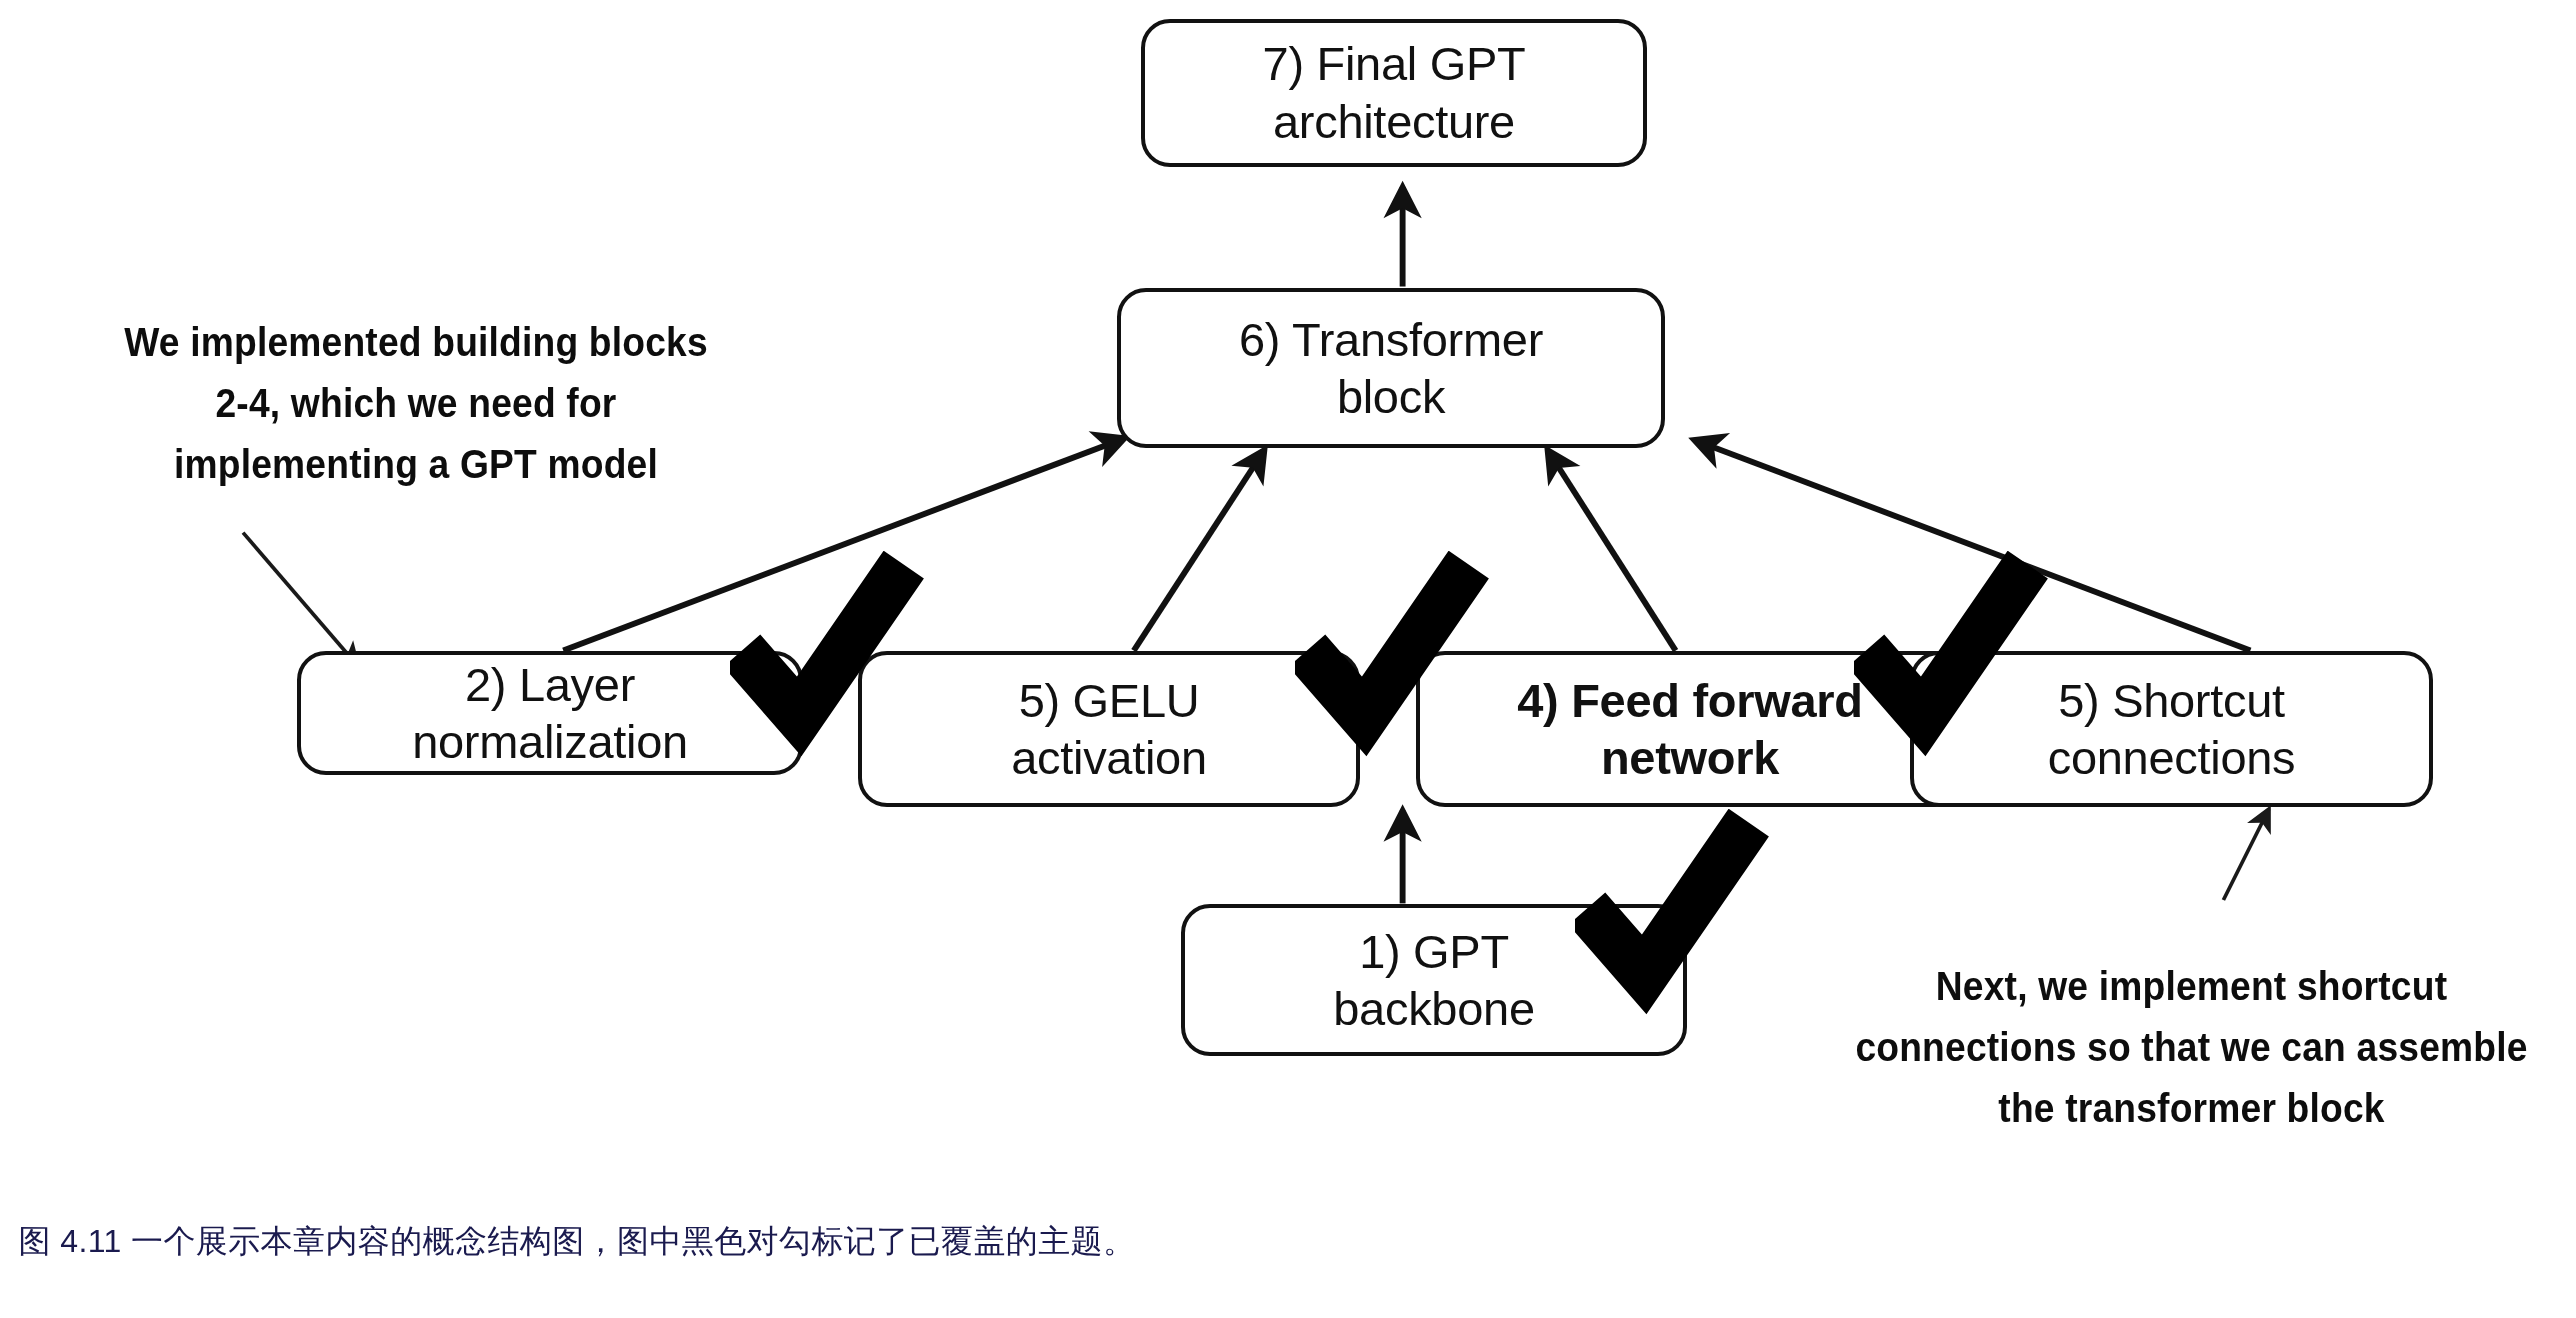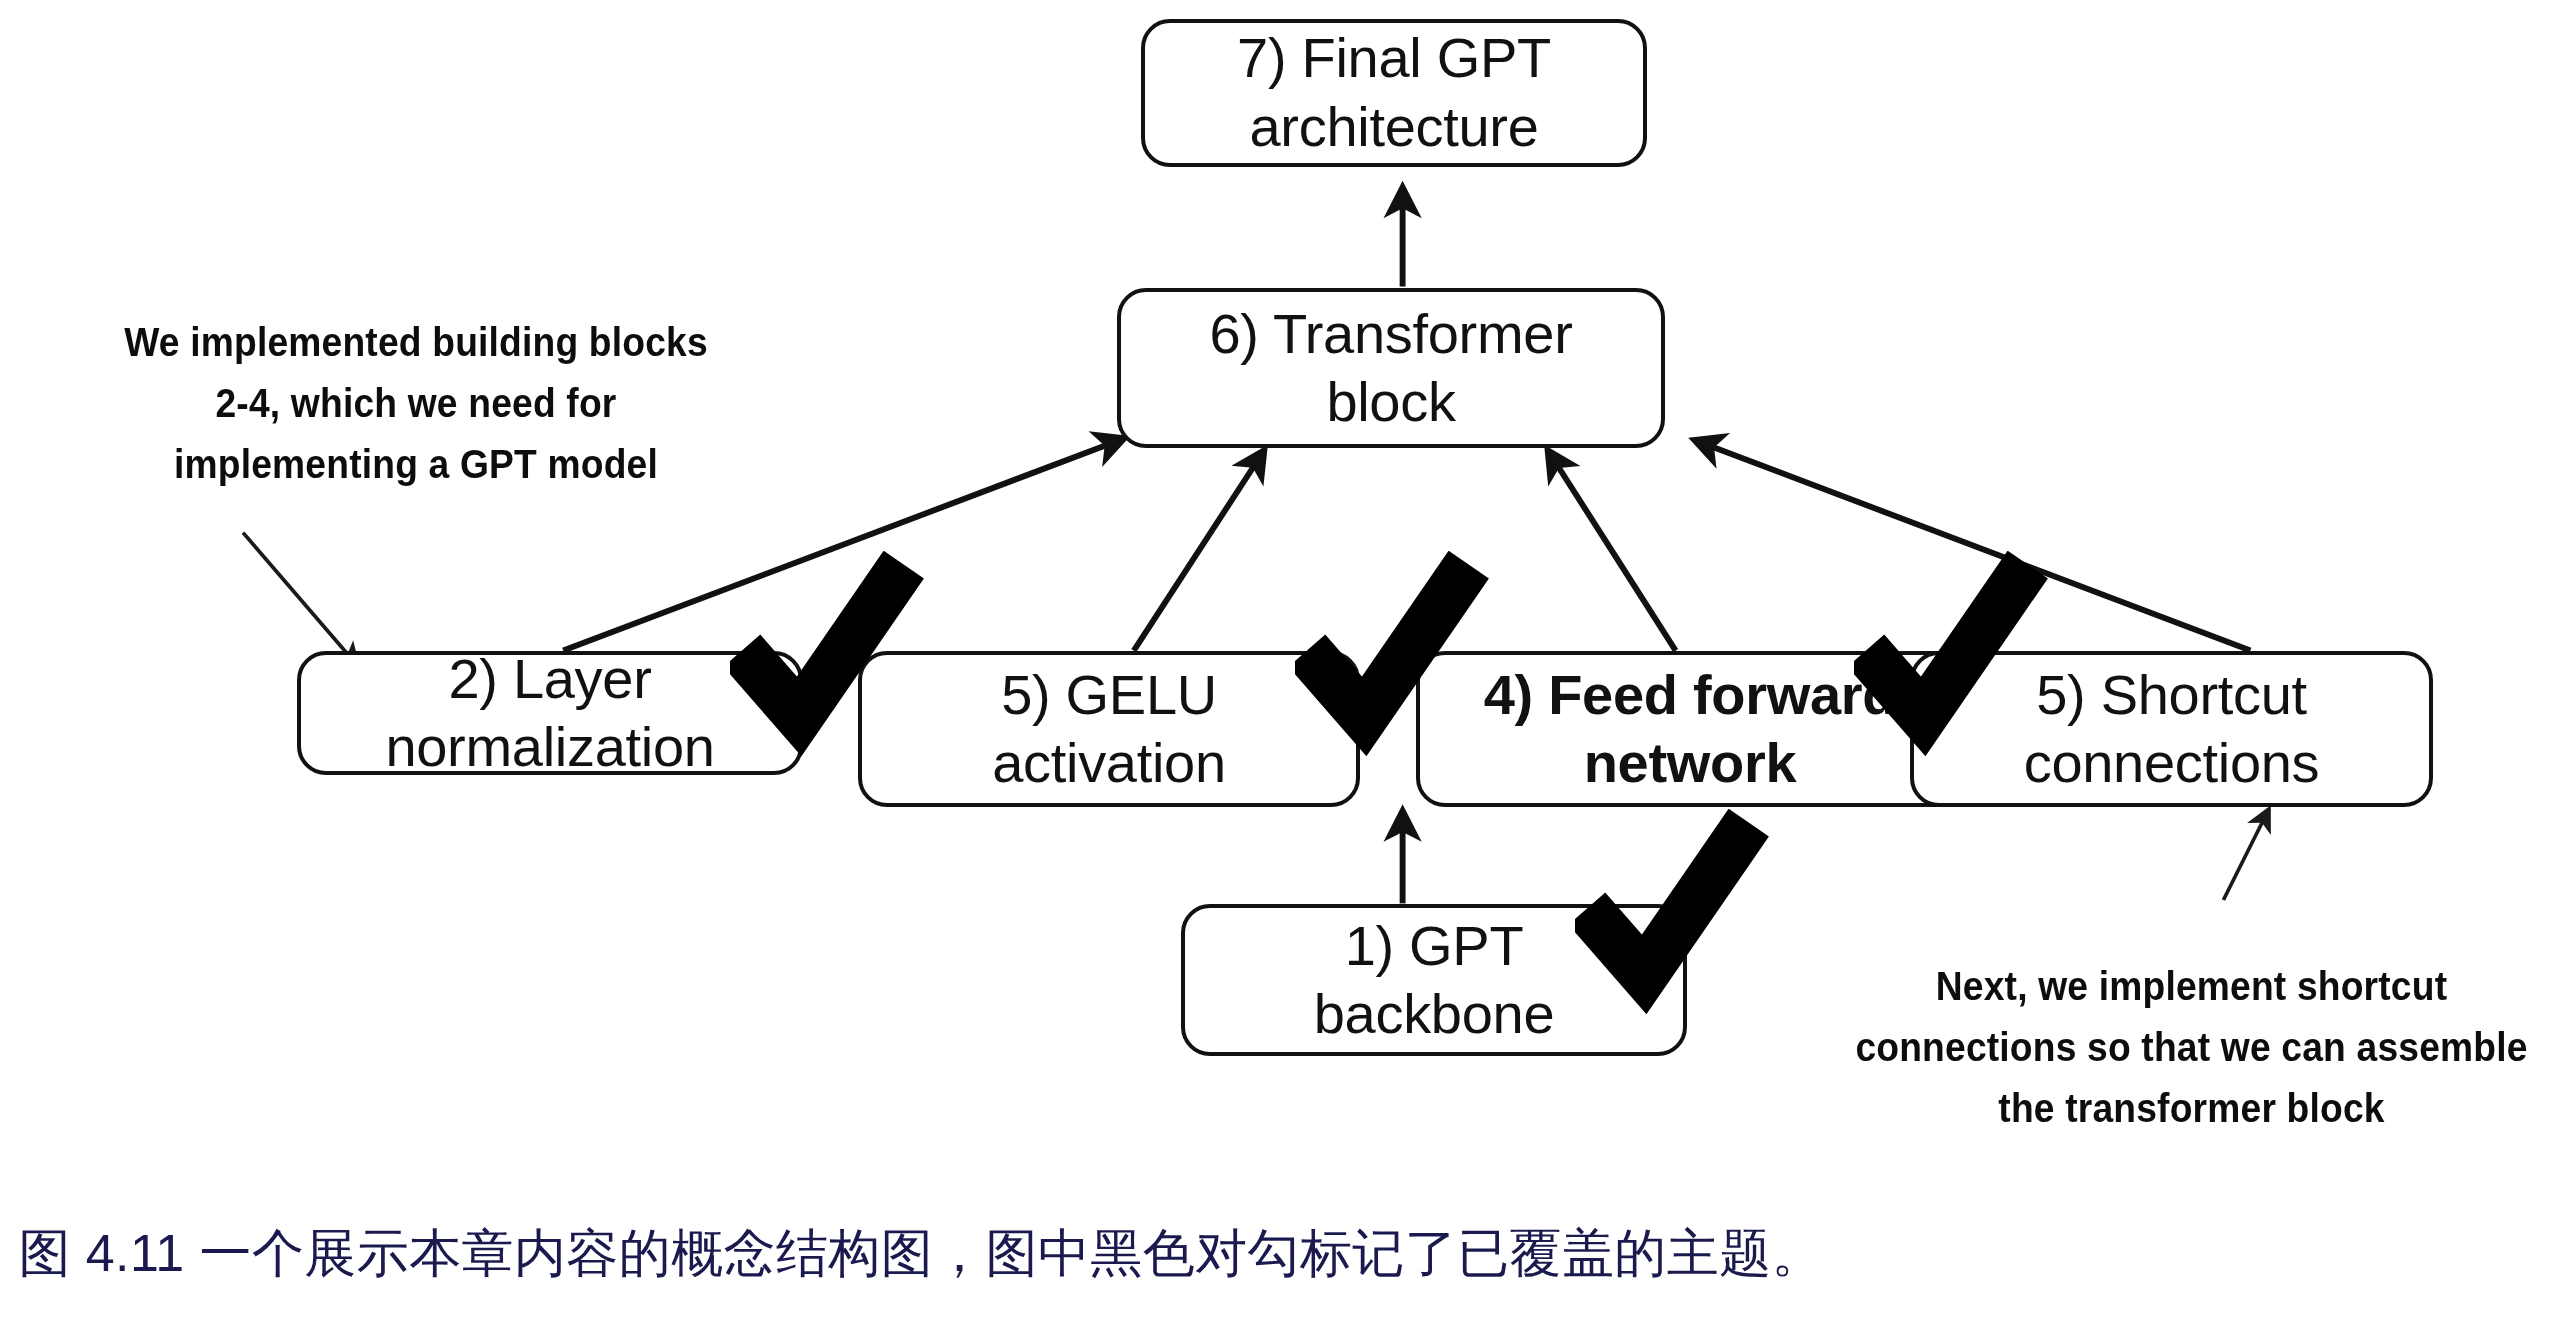--- a/index.html
+++ b/index.html
@@ -31,21 +31,21 @@
     box-sizing: border-box;
     border: 4.2px solid #111111;
     border-radius: 29px;
     background: #ffffff;
     display: flex;
     align-items: center;
     justify-content: center;
     text-align: center;
     color: #111111;
     font-family: "Liberation Sans", sans-serif;
-    font-size: 56px;
+    font-size: 47px;
     line-height: 1.22;
     font-weight: 400;
     letter-spacing: -0.3px;
     z-index: 3;
   }
   .node-label {
     padding: 0 8.4px;
     white-space: pre-line;
   }
   
@@ -79,21 +79,21 @@
     pointer-events: none;
   }
   
   #caption {
     position: absolute;
     left: 18.5px;
     top: 1221px;
     width: 2529px;
     color: #1a1a4e;
     font-family: "Liberation Sans", sans-serif;
-    font-size: 52px;
+    font-size: 32px;
     line-height: 1.25;
     letter-spacing: 0.4px;
     white-space: nowrap;
     z-index: 4;
   }
 </style>
 </head>
 <body>
 
 <div id="page">

